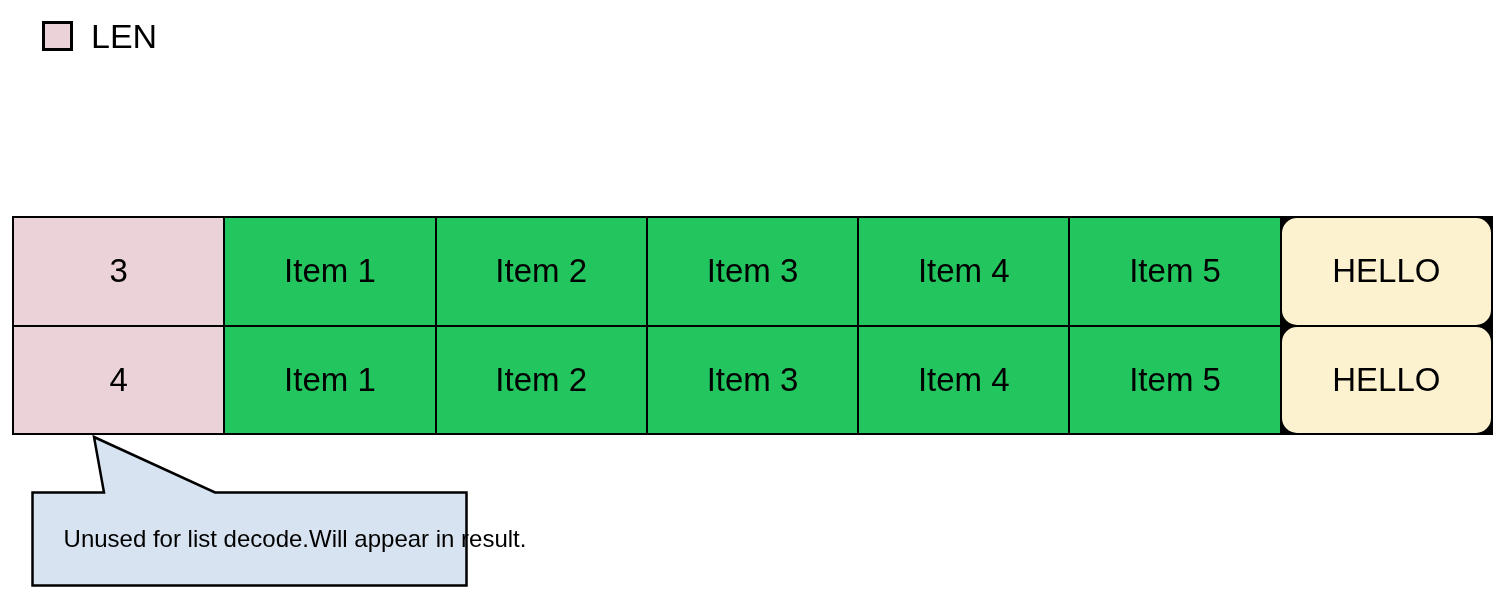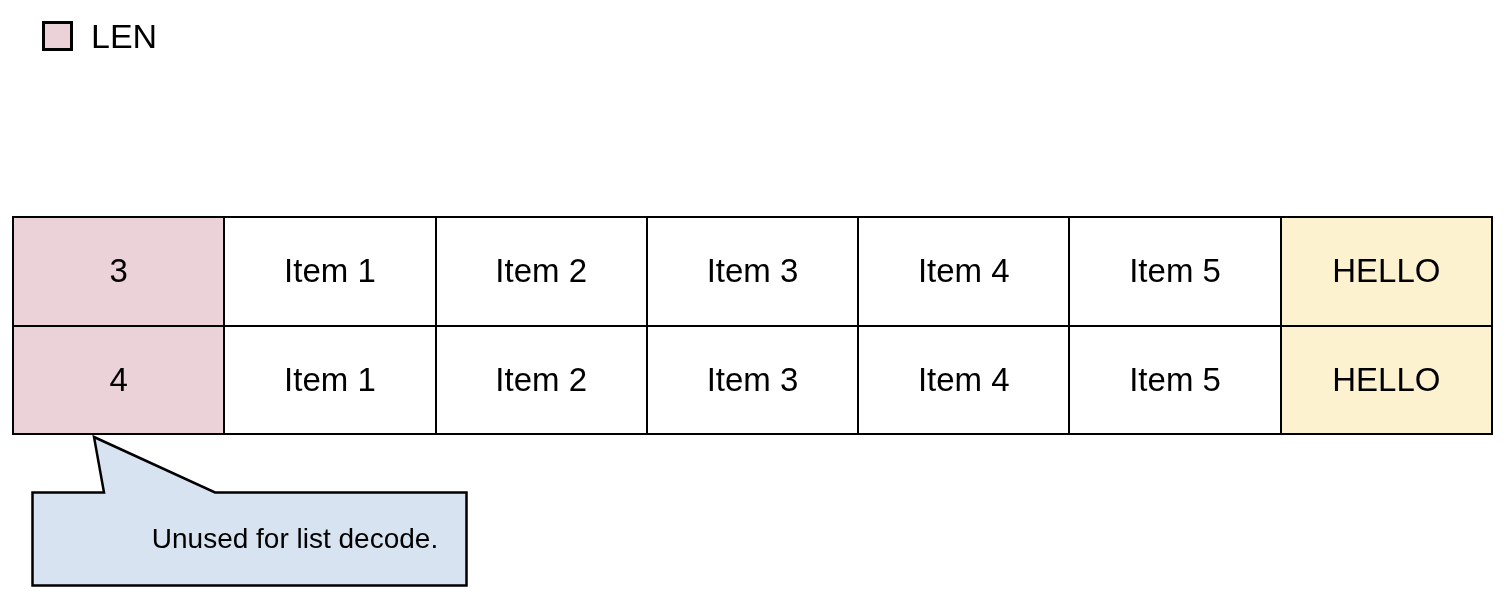--- a/index.html
+++ b/index.html
@@ -44,41 +44,41 @@
     grid-template-columns: repeat(7, 1fr);
     grid-template-rows: 1fr 1fr;
     gap: 2px;
   }
   .cell {
     display: flex; align-items: center; justify-content: center;
     font-size: 33px;
     white-space: nowrap;
   }
   .cell.len { background: #ebd1d8; }
-  .cell.lst { background: #ffffff; }
-  .cell.fld { background: #fdf2d0; }
+  .cell.lst { background: #22c55e; }
+  .cell.fld { background: #fdf2d0; border-radius: 15px; }
 
   
   .callout-svg {
     position: absolute; left: 0; top: 0;
     width: 1512px; height: 606px;
     pointer-events: none;
   }
   .callout-shape {
     fill: #d7e3f1;
     stroke: #000000;
     stroke-width: 2.5px;
     stroke-linejoin: miter;
   }
   .callout-text {
     position: absolute; left: 32px; top: 492px;
     width: 526px; height: 94px;
     display: flex; flex-direction: row;
     align-items: center; justify-content: center;
-    font-size: 28px; line-height: 44px;
+    font-size: 24px; line-height: 44px;
     text-align: center;
   }
 </style>
 </head>
 <body>
 
 <div class="canvas">
 
   <div class="legend">
     <div class="legend-row">
@@ -104,15 +104,16 @@
     <div class="cell lst">Item 5</div>
     <div class="cell fld">HELLO</div>
   </div>
 
   <svg class="callout-svg" viewBox="0 0 1512 606" aria-hidden="true">
     <path class="callout-shape" d="M 32.5 492.5 L 104 492.5 L 94 437 L 215 492.5 L 466.5 492.5 L 466.5 585.5 L 32.5 585.5 Z"></path>
   </svg>
 
   <div class="callout-text">
     <div>Unused for list decode.</div>
+    <div>Will appear in result.</div>
   </div>
 
 </div>
 
 </body></html>

